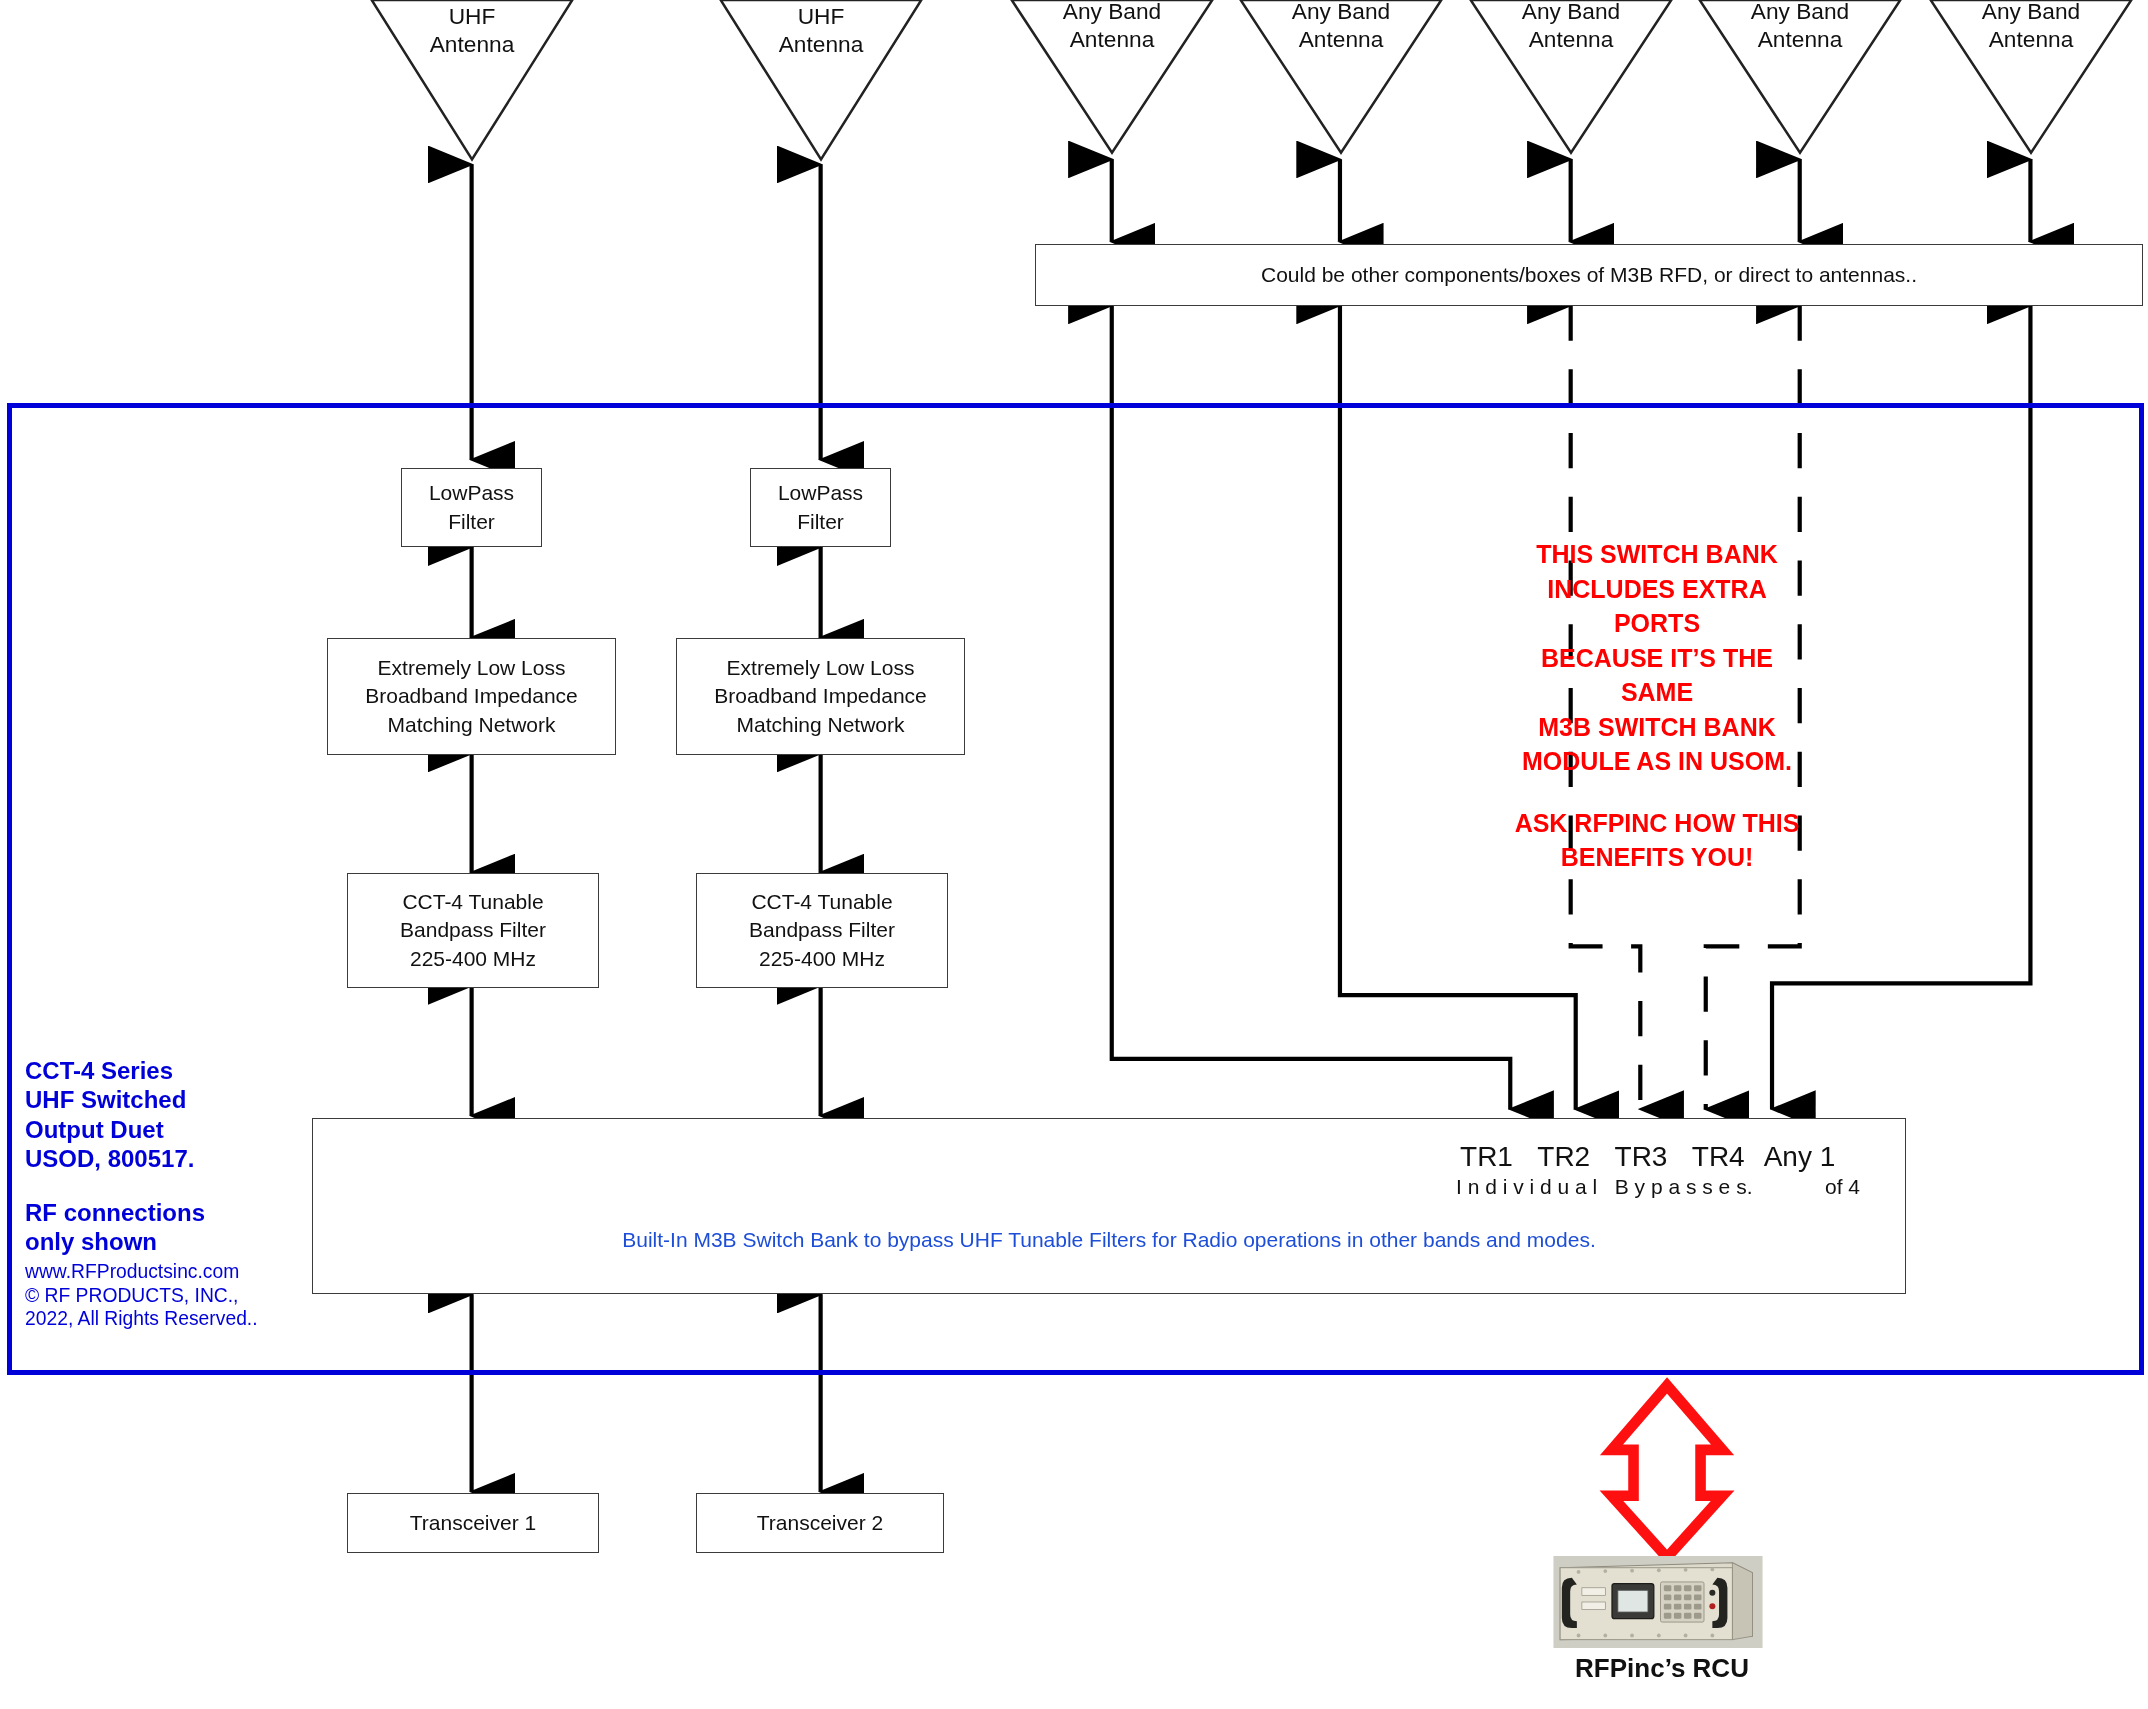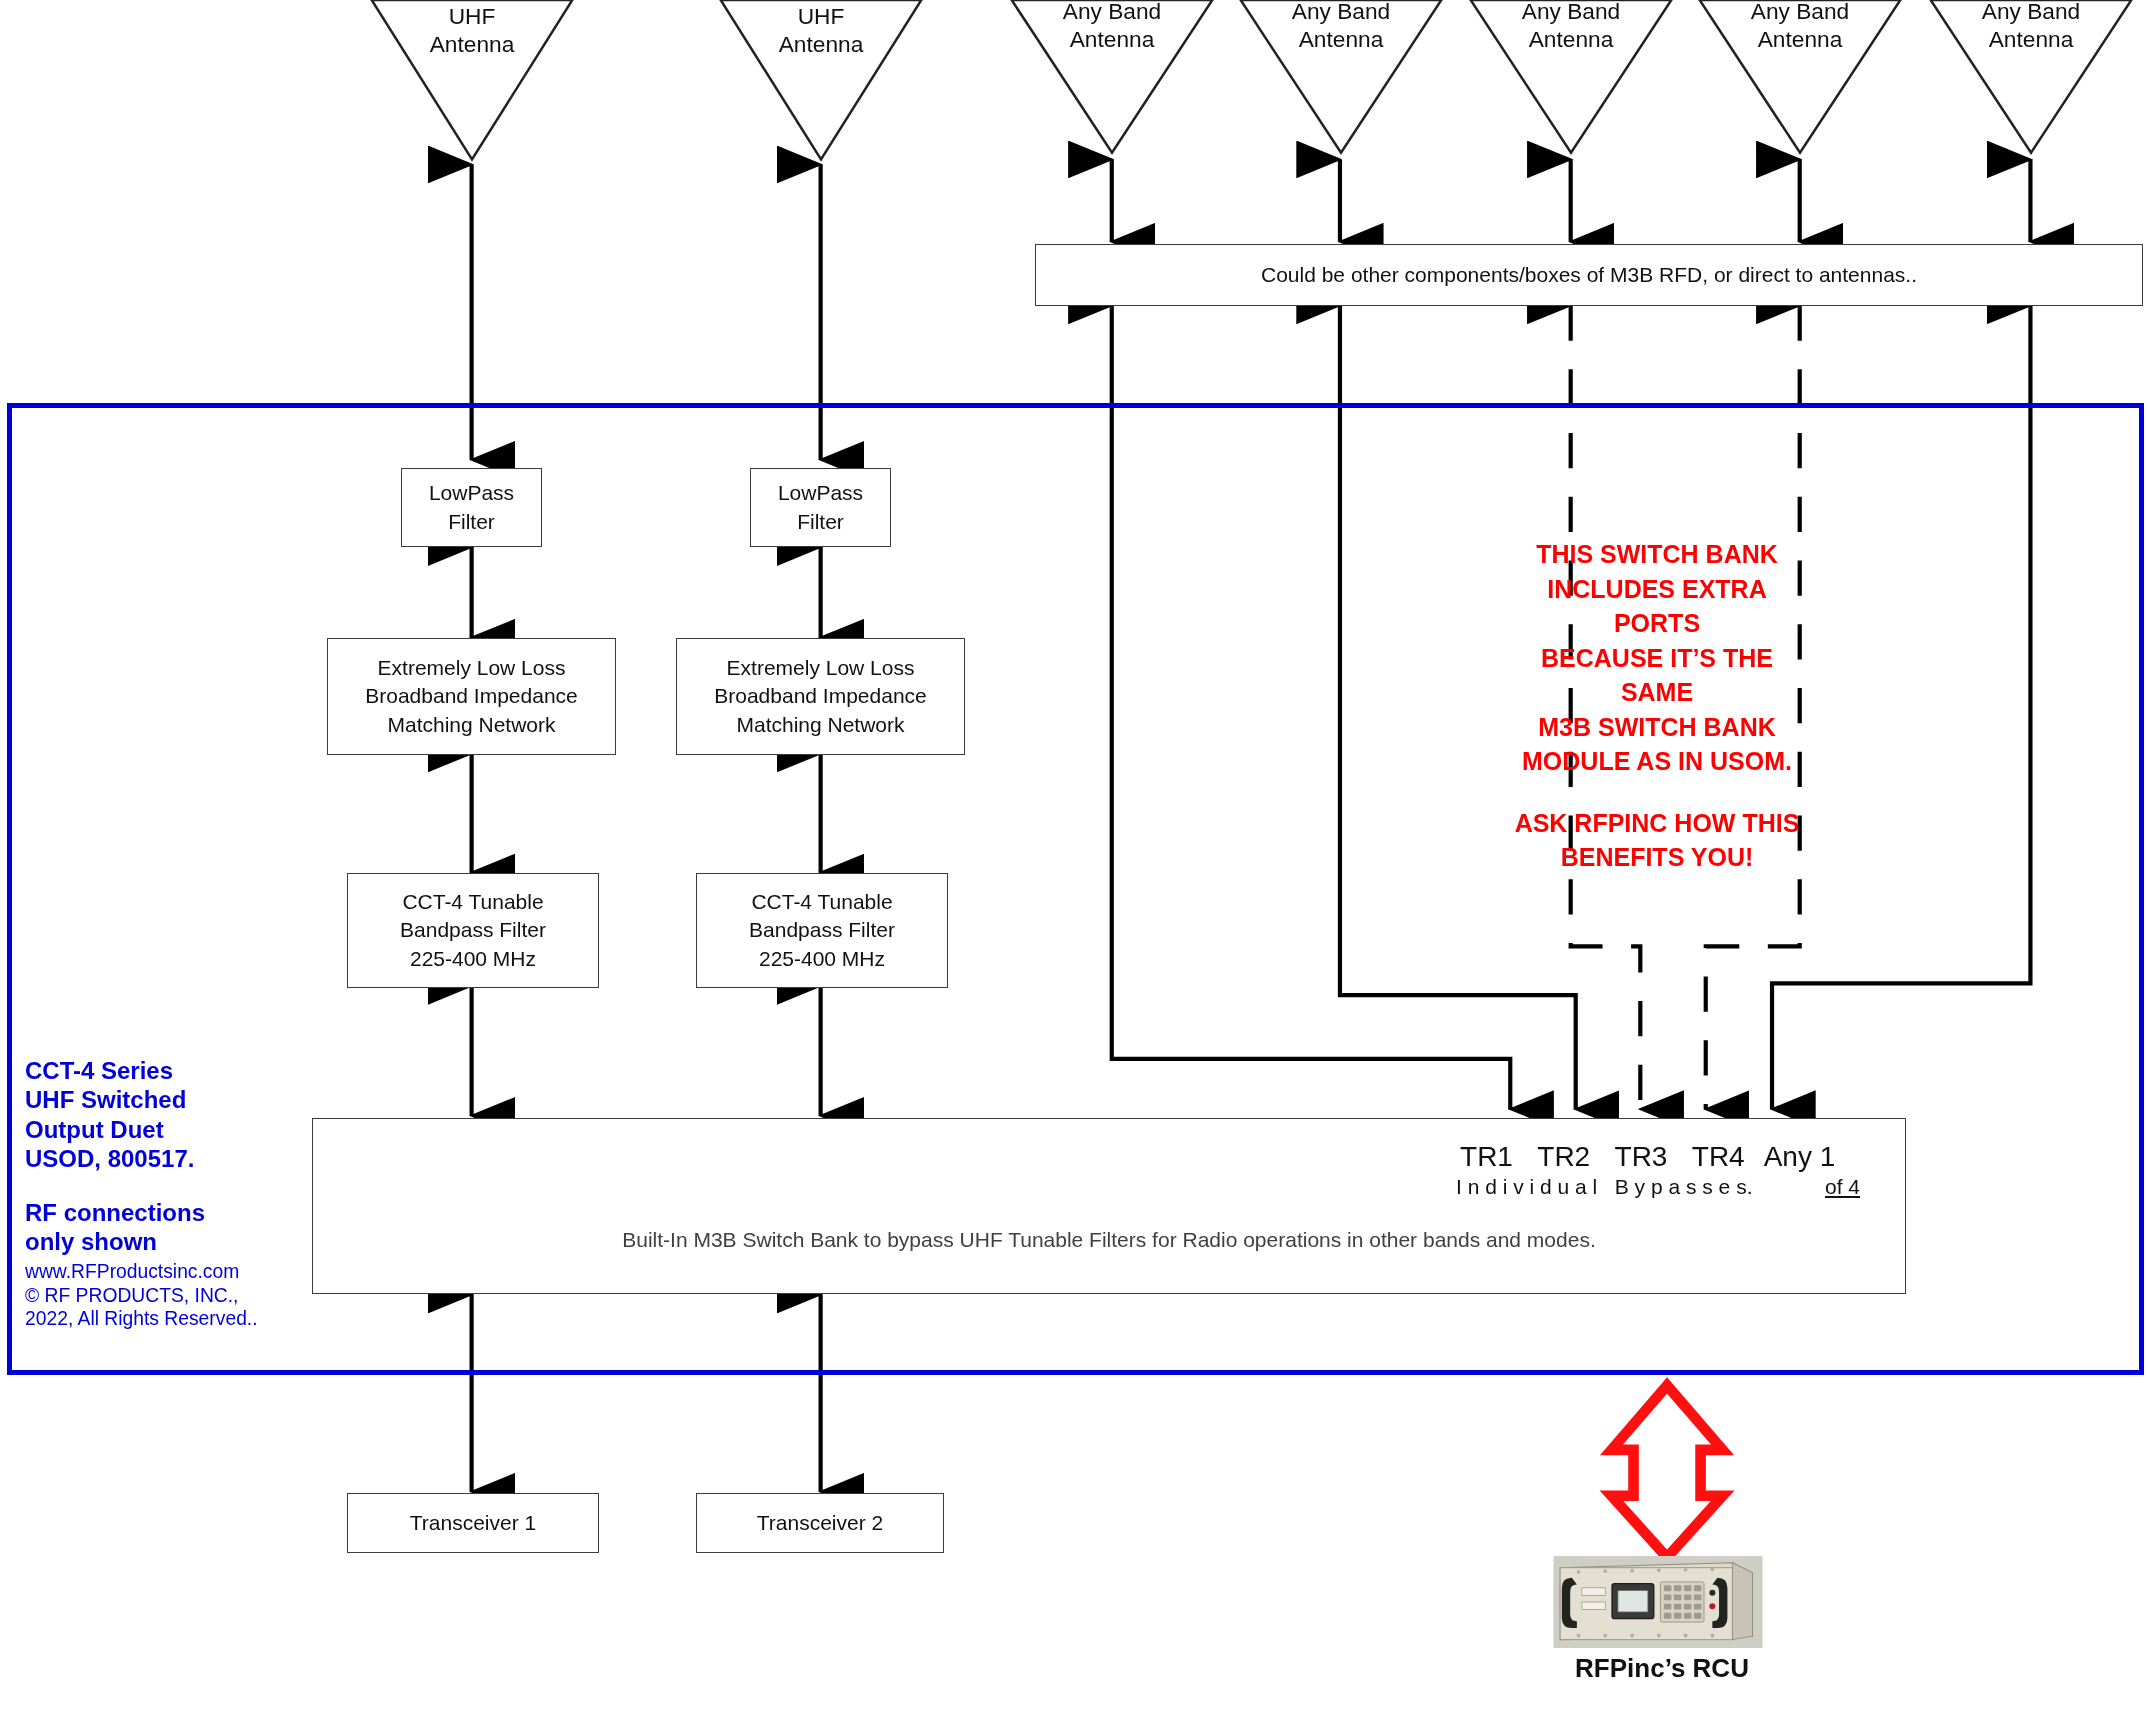--- a/index.html
+++ b/index.html
@@ -15,21 +15,21 @@
             font-size:22.7px;color:#111;line-height:1.25;pointer-events:none;}
   .blueframe{position:absolute;border:5px solid #0000d8;box-sizing:border-box;background:transparent;}
   .note-blue{position:absolute;color:#0000d8;}
   .note-blue .b{font-weight:bold;font-size:24px;line-height:1.22;}
   .note-blue .s{font-size:19.3px;line-height:1.22;}
   .note-red{position:absolute;color:#ff0000;font-weight:bold;font-size:25px;
             line-height:1.38;text-align:center;}
   .tr-row{position:absolute;display:flex;}
   .tr-cell{text-align:center;font-size:28px;color:#111;}
   .sub-row{position:absolute;font-size:21px;color:#111;white-space:pre;}
-  .sb-caption{position:absolute;font-size:21px;color:#404040;text-align:center;width:100%;}
+  .sb-caption{position:absolute;font-size:21px;color:#1d4ed8;text-align:center;width:100%;}
   .rcu-wrap{position:absolute;}
   .rcu-img{position:absolute;}
   .rcu-cap{position:absolute;font-weight:bold;font-size:26px;color:#111;text-align:center;}
   svg.wires{position:absolute;left:0;top:0;width:2148px;height:1709px;pointer-events:none;}
 </style>
 </head>
 <body>
 
 <div id="stage">
 
@@ -231,21 +231,21 @@
 
   <div class="tr-row" style="left:1452px;top:1141px;width:386px;justify-content:space-between;">
     <div class="tr-cell" style="width:69px;">TR1</div>
     <div class="tr-cell" style="width:69px;">TR2</div>
     <div class="tr-cell" style="width:69px;">TR3</div>
     <div class="tr-cell" style="width:69px;">TR4</div>
     <div class="tr-cell" style="width:77px;">Any 1</div>
   </div>
 
   <div class="sub-row" style="left:1456px;top:1175px;">I n d i v i d u a l   B y p a s s e s.</div>
-  <div class="sub-row" style="left:1825px;top:1175px;text-decoration:underline;">of 4</div>
+  <div class="sub-row" style="left:1825px;top:1175px;">of 4</div>
 
   <div class="rcu-wrap" style="left:1561px;top:1376px;width:210px;height:327px;">
     <svg width="210" height="210" viewBox="0 0 250 250" style="position:absolute;left:6.7px;top:0;">
       <polygon points="75,0 75,0 125,-2 125,-2"></polygon>
       <path d="M118,5 L55,78 L80,78 L80,130 L55,130 L118,200 L181,130 L156,130 L156,78 L181,78 Z" transform="translate(-6,6) scale(1.05)" fill="#fff" stroke="#ff1010" stroke-width="12" stroke-linejoin="miter"></path>
     </svg>
 
     <svg width="210" height="92" viewBox="0 0 250 110" class="rcu-img" style="left:-8.4px;top:180px;">
       <rect x="0" y="0" width="250" height="110" fill="#cfcec5"></rect>
 

